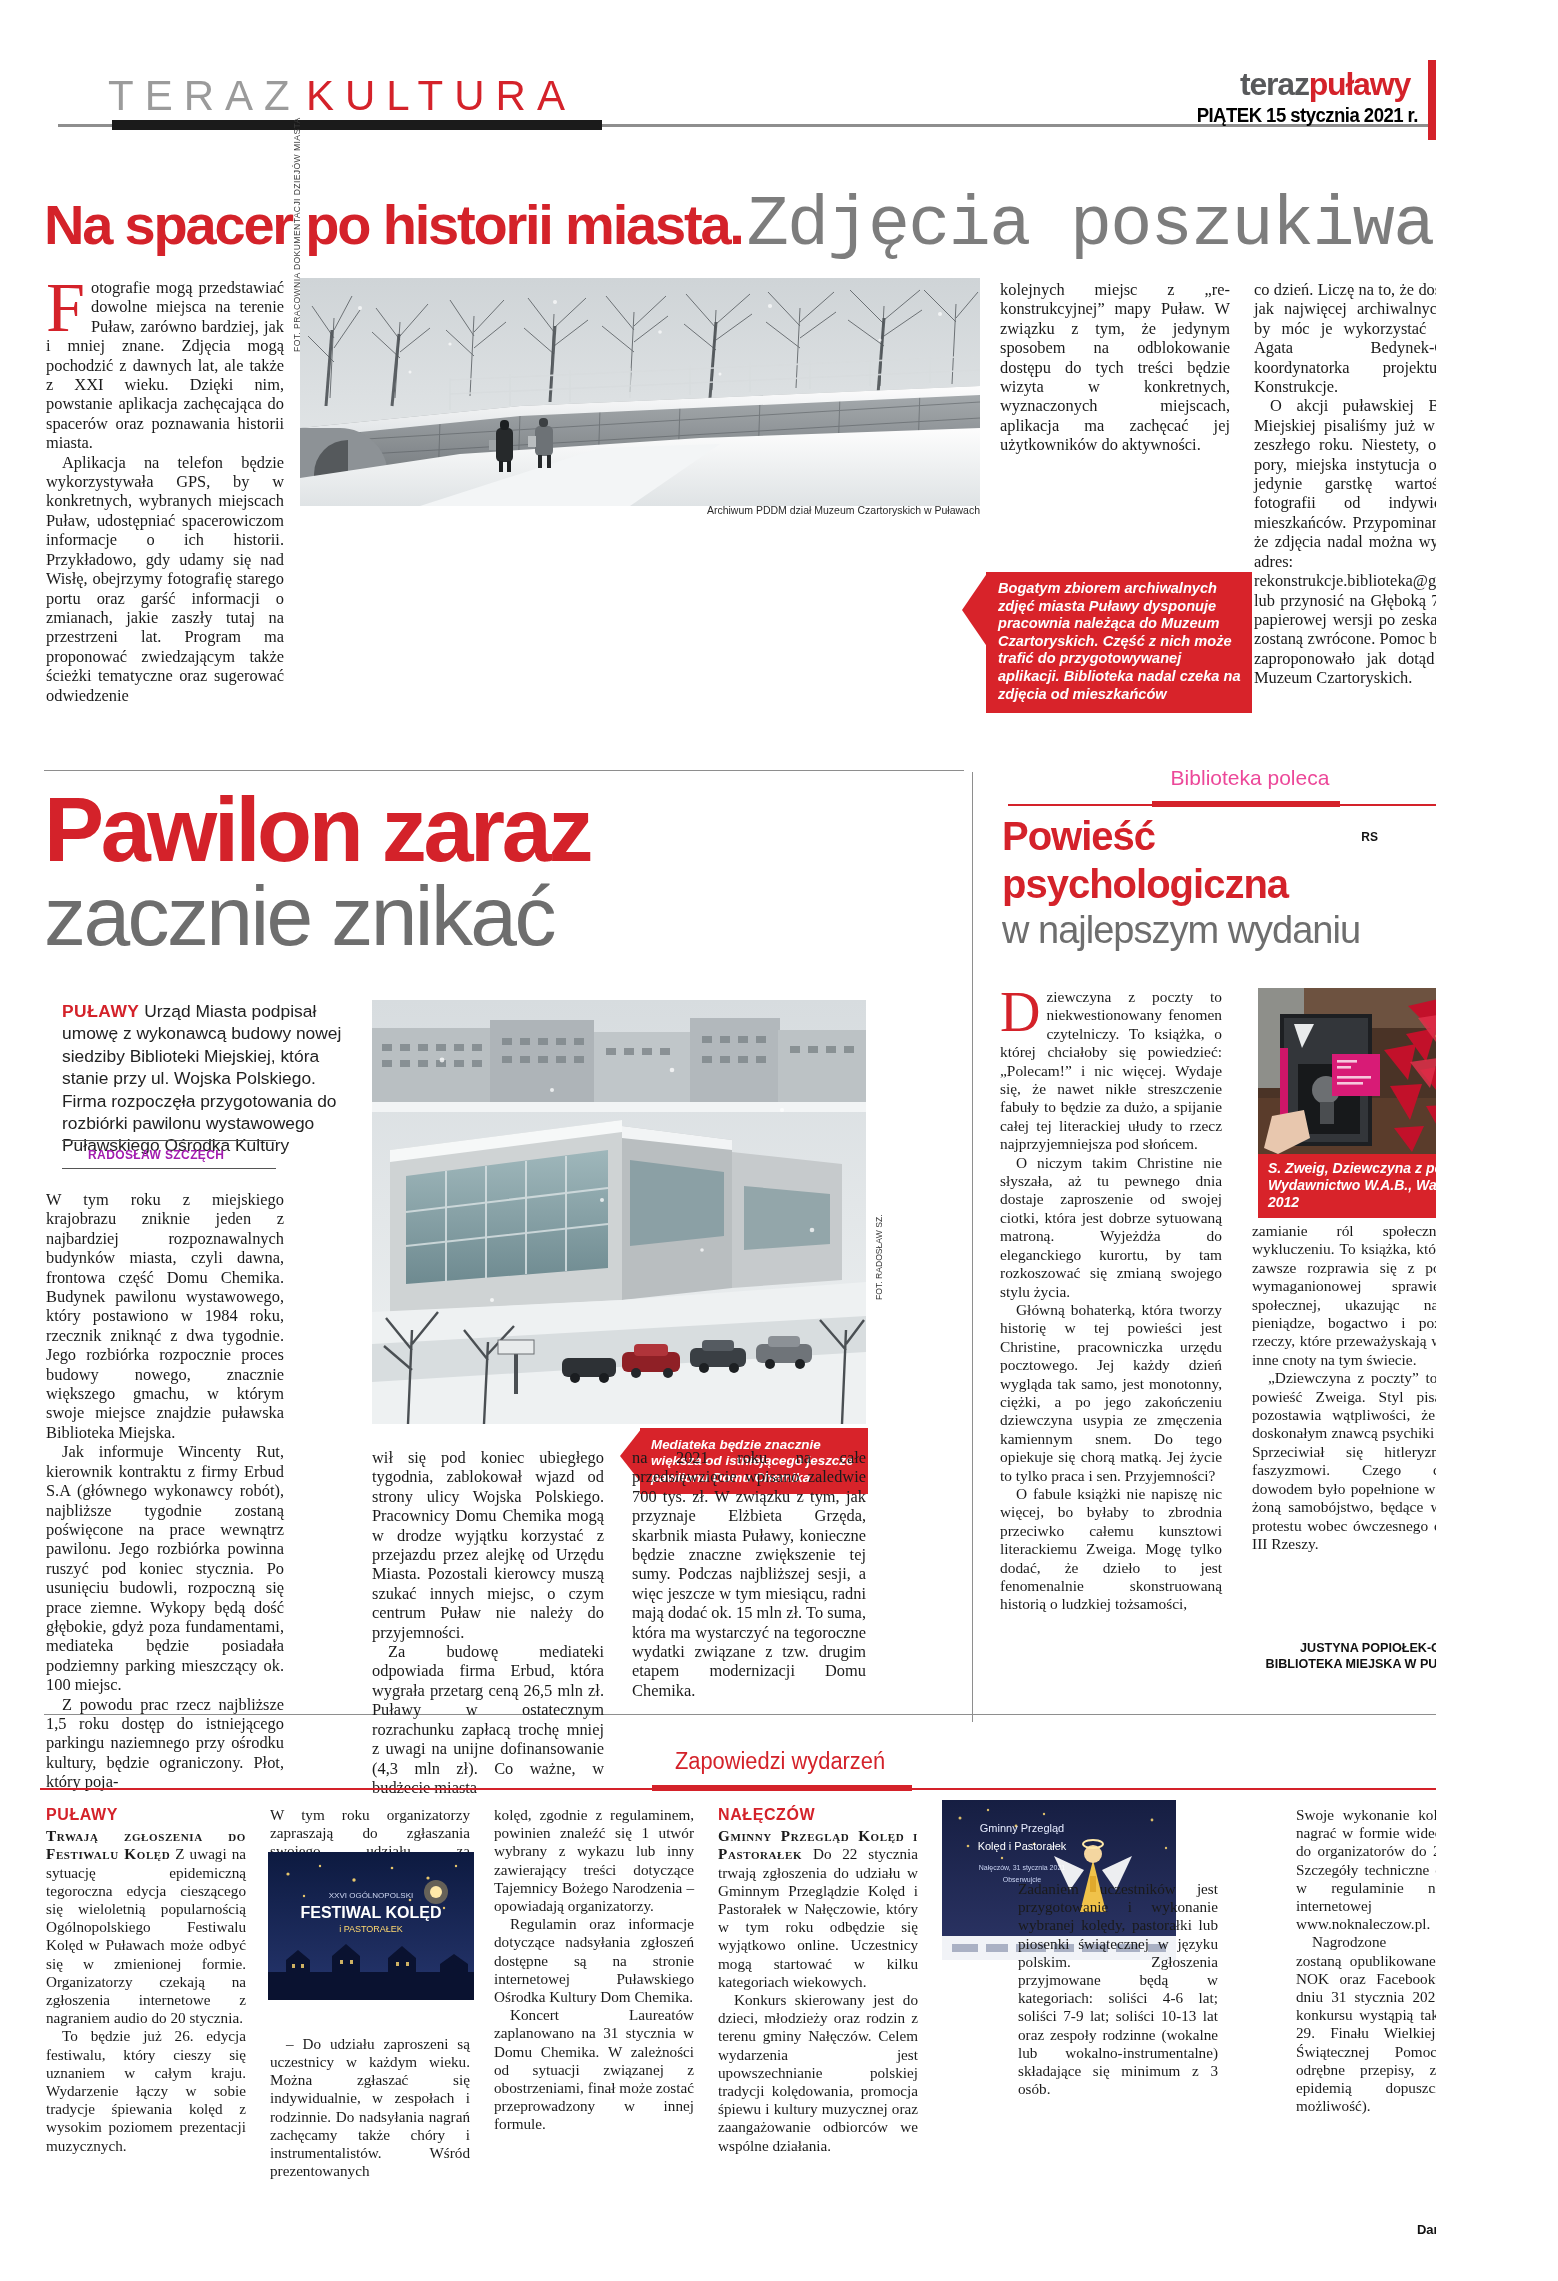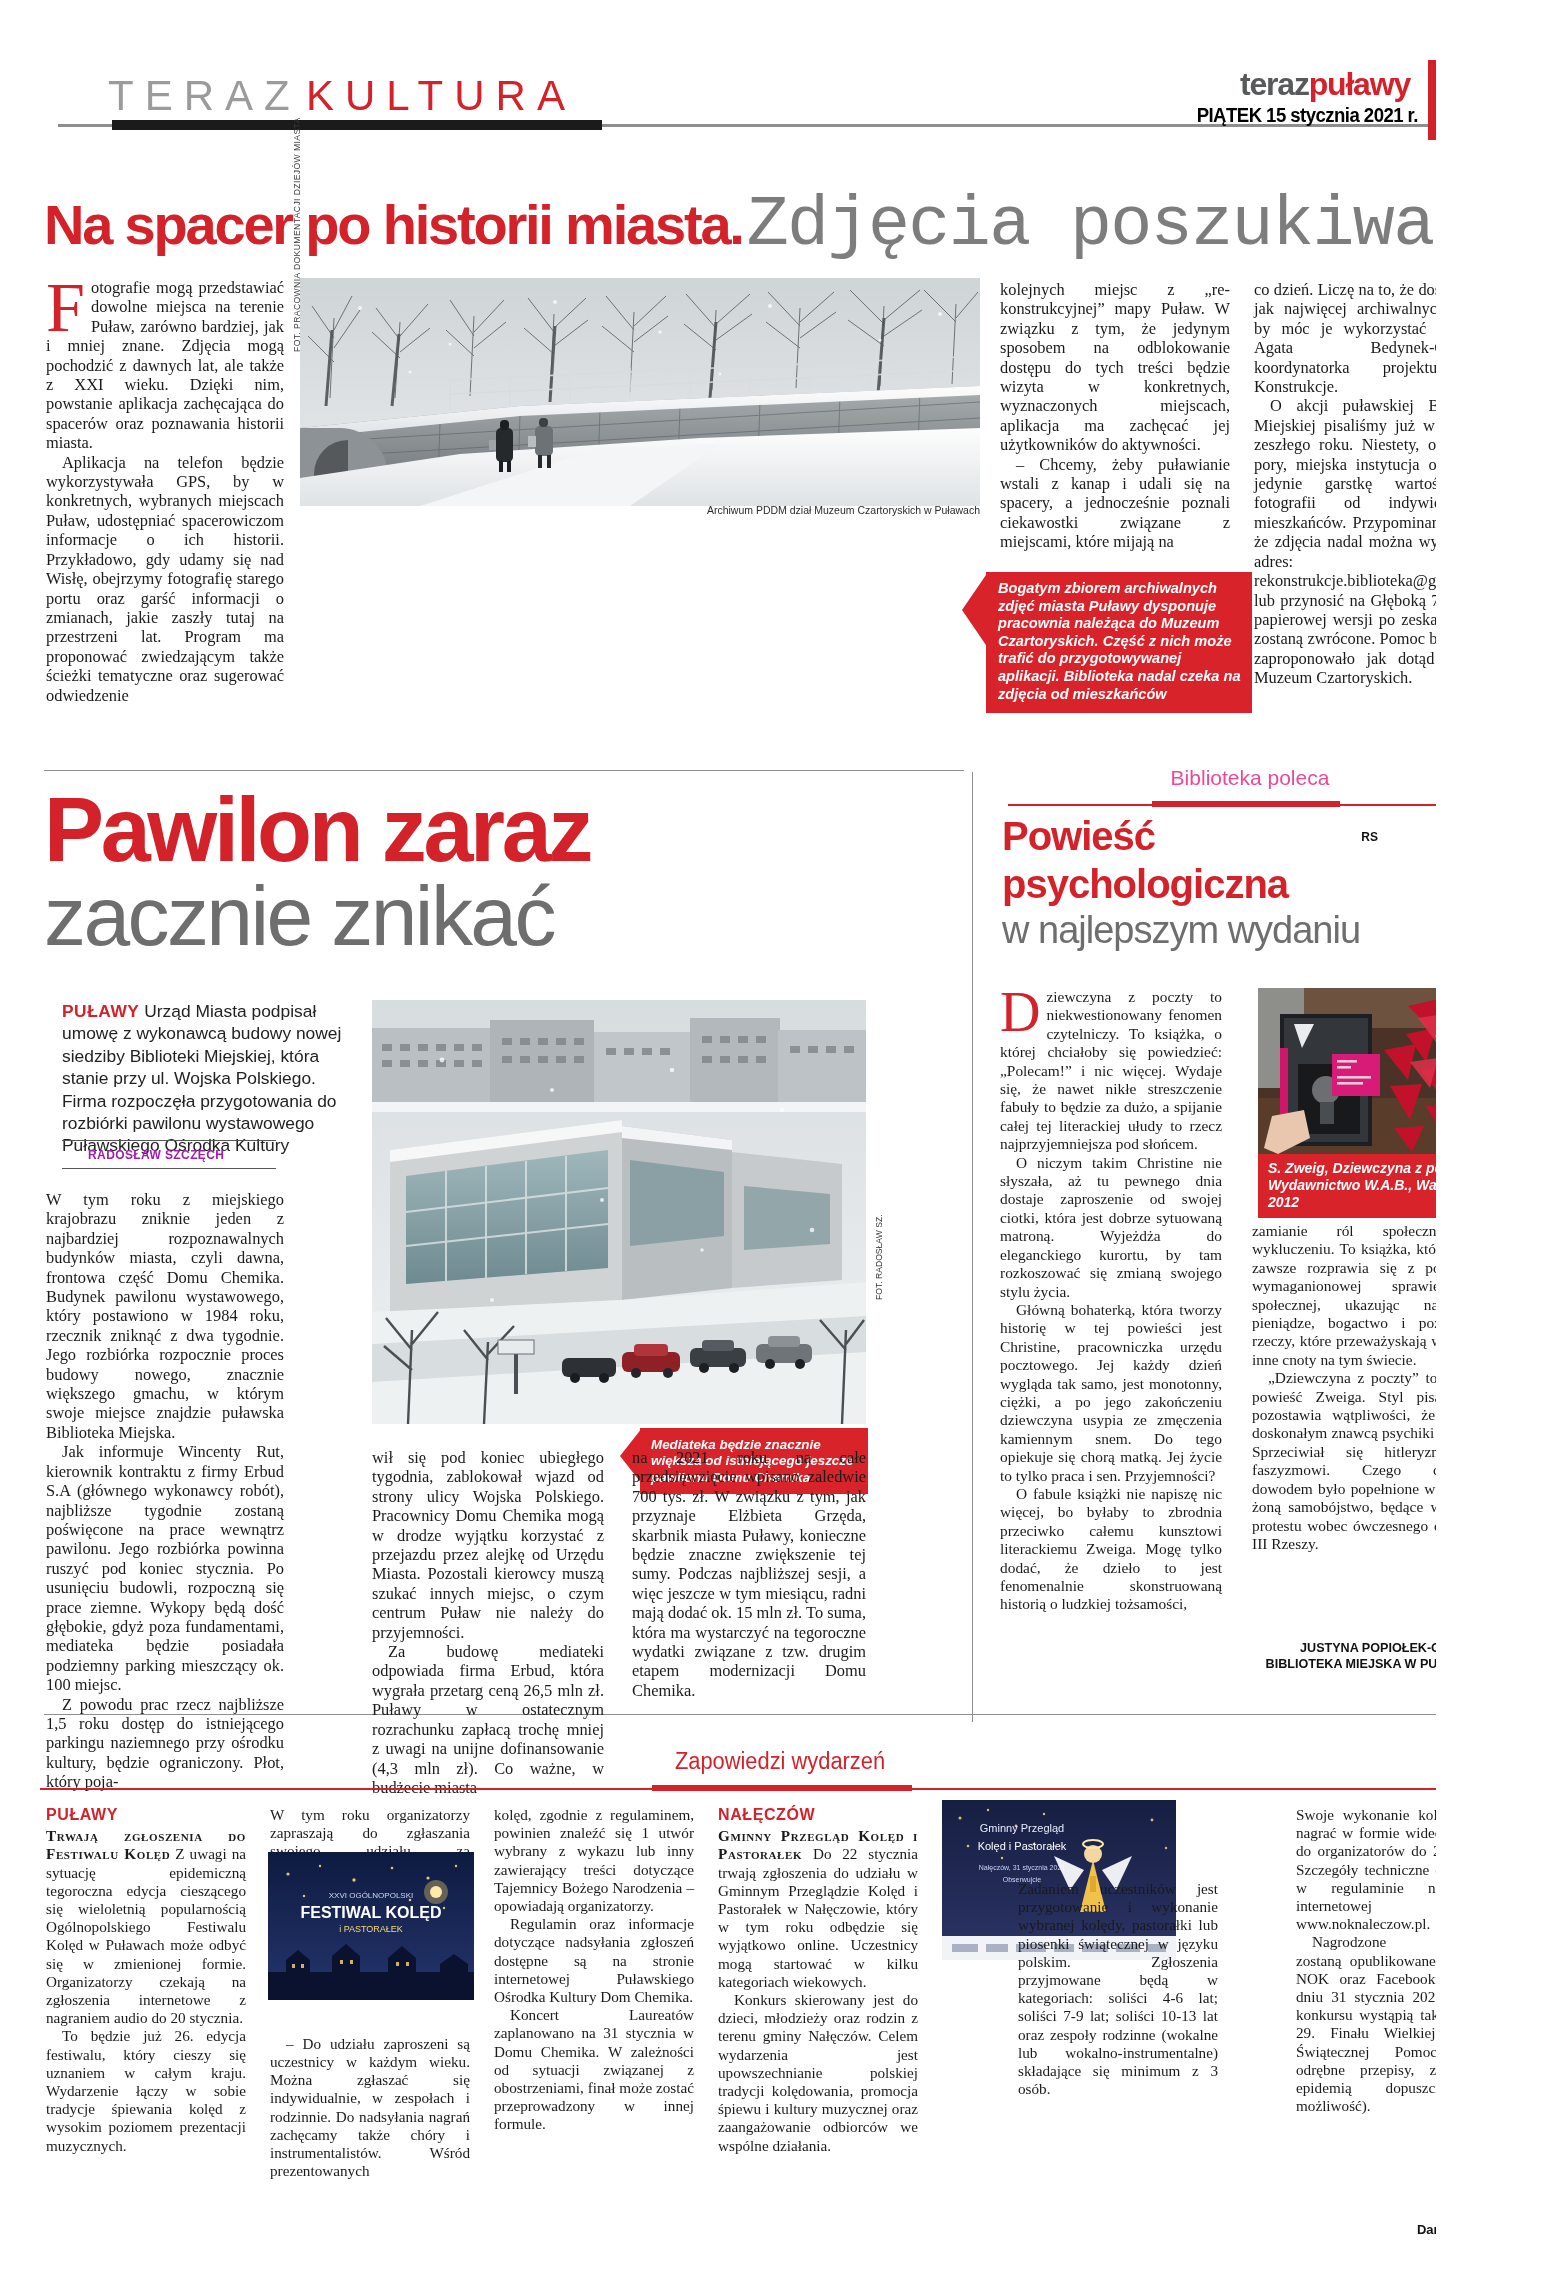--- a/index.html
+++ b/index.html
@@ -262,21 +262,20 @@
             <circle cx="110" cy="94" r="1.5"></circle>
             <circle cx="420" cy="96" r="1.5"></circle>
         </g>
       </svg>
     </div>
   </div>
   <div class="ph1-cap">Archiwum PDDM dział Muzeum Czartoryskich w Puławach</div>
 
   <div class="col" id="t-col3">
     <p class="first">kolejnych miejsc z „re-konstrukcyjnej” mapy Puław. W związku z tym, że jedynym sposobem na odblokowanie dostępu do tych treści będzie wizyta w konkretnych, wyznaczonych miejscach, aplikacja ma zachęcać jej użytkowników do aktywności.</p>
-    <p>– Chcemy, żeby puławianie wstali z kanap i udali się na spacery, a jednocześnie poznali ciekawostki związane z miejscami, które mijają na</p>
   </div>
   <div class="col" id="t-col4">
     <p class="first">co dzień. Liczę na to, że dostaniemy jak najwięcej archiwalnych zdjęć, by móc je wykorzystać – mówi Agata Bedynek-Chodoła, koordynatorka projektu Re-Konstrukcje.</p>
     <p>O akcji puławskiej Biblioteki Miejskiej pisaliśmy już w grudniu zeszłego roku. Niestety, od tamtej pory, miejska instytucja otrzymała jedynie garstkę wartościowych fotografii od indywidualnych mieszkańców. Przypominamy więc, że zdjęcia nadal można wysyłać na adres: rekonstrukcje.biblioteka@gmail.com lub przynosić na Głęboką 7A. Te w papierowej wersji po zeskanowaniu zostaną zwrócone. Pomoc bibliotece zaproponowało jak dotąd jedynie Muzeum Czartoryskich.</p>
   </div>
   <div class="rs-sig">RS</div>
 
   <div class="callout-tail"></div>
   <div class="callout">Bogatym zbiorem archiwalnych zdjęć miasta Puławy dysponuje pracownia należąca do Muzeum Czartoryskich. Część z nich może trafić do przygotowywanej aplikacji. Biblioteka nadal czeka na zdjęcia od mieszkańców</div>
 

